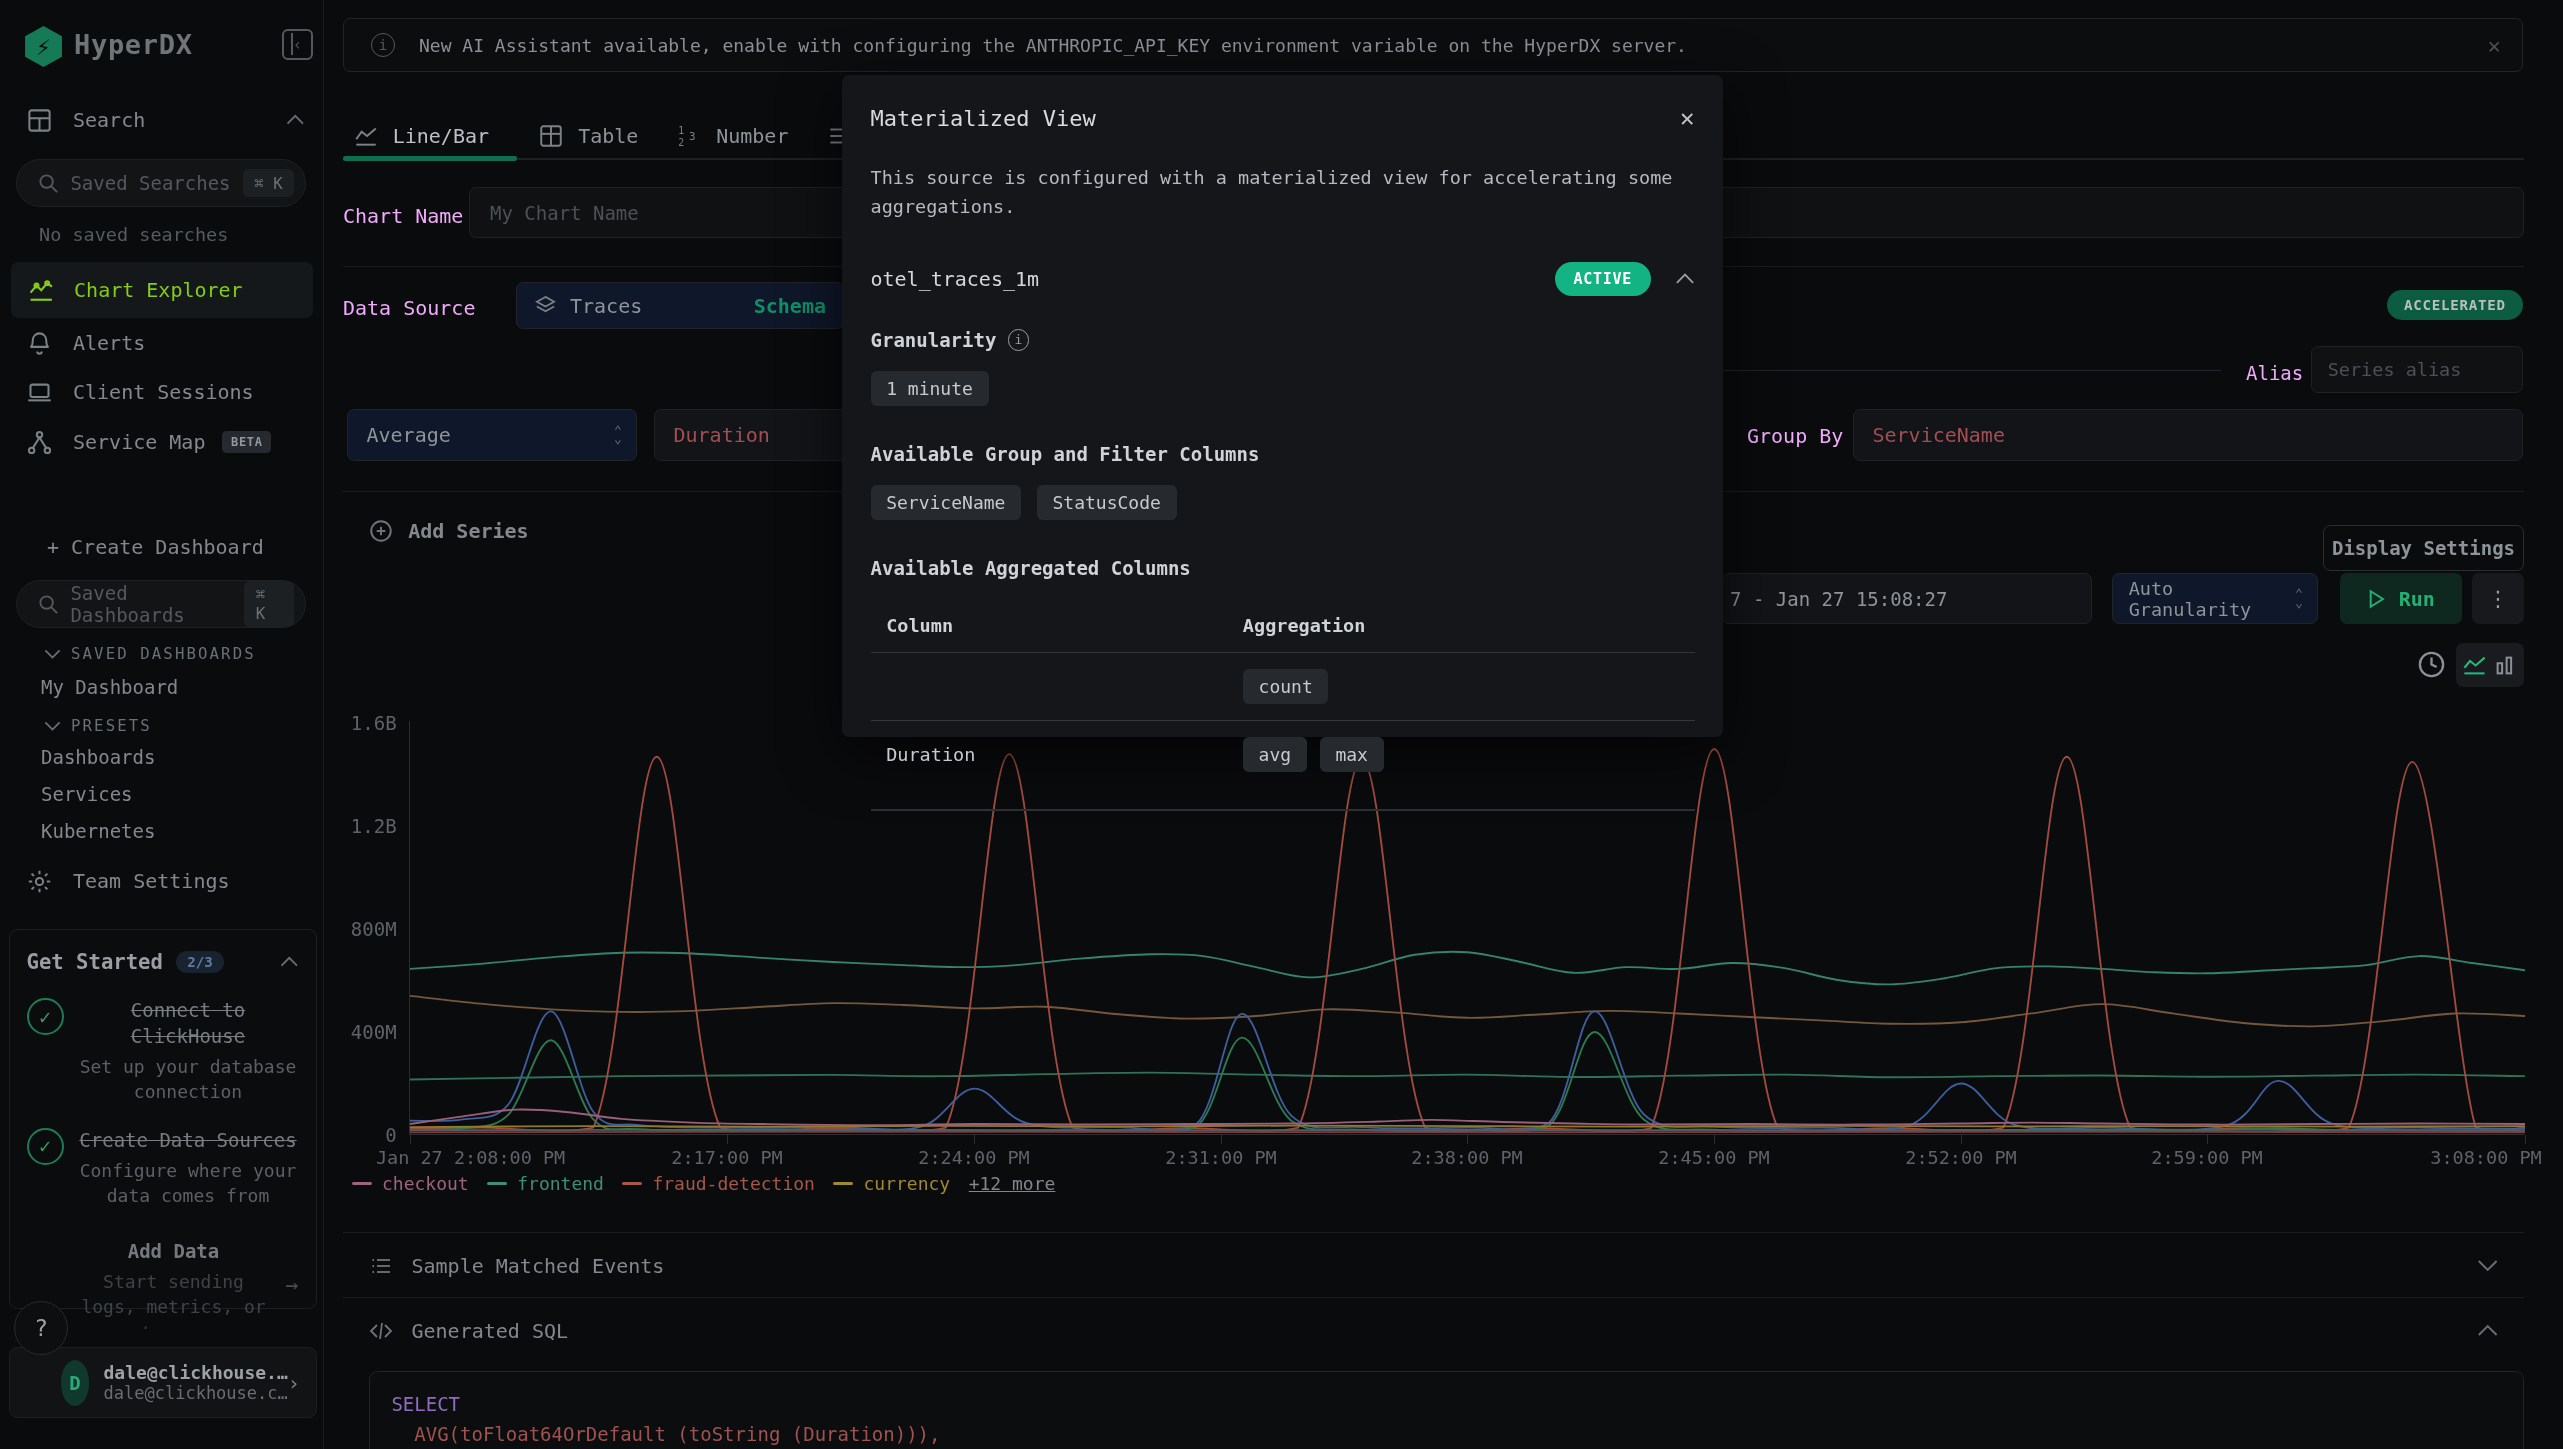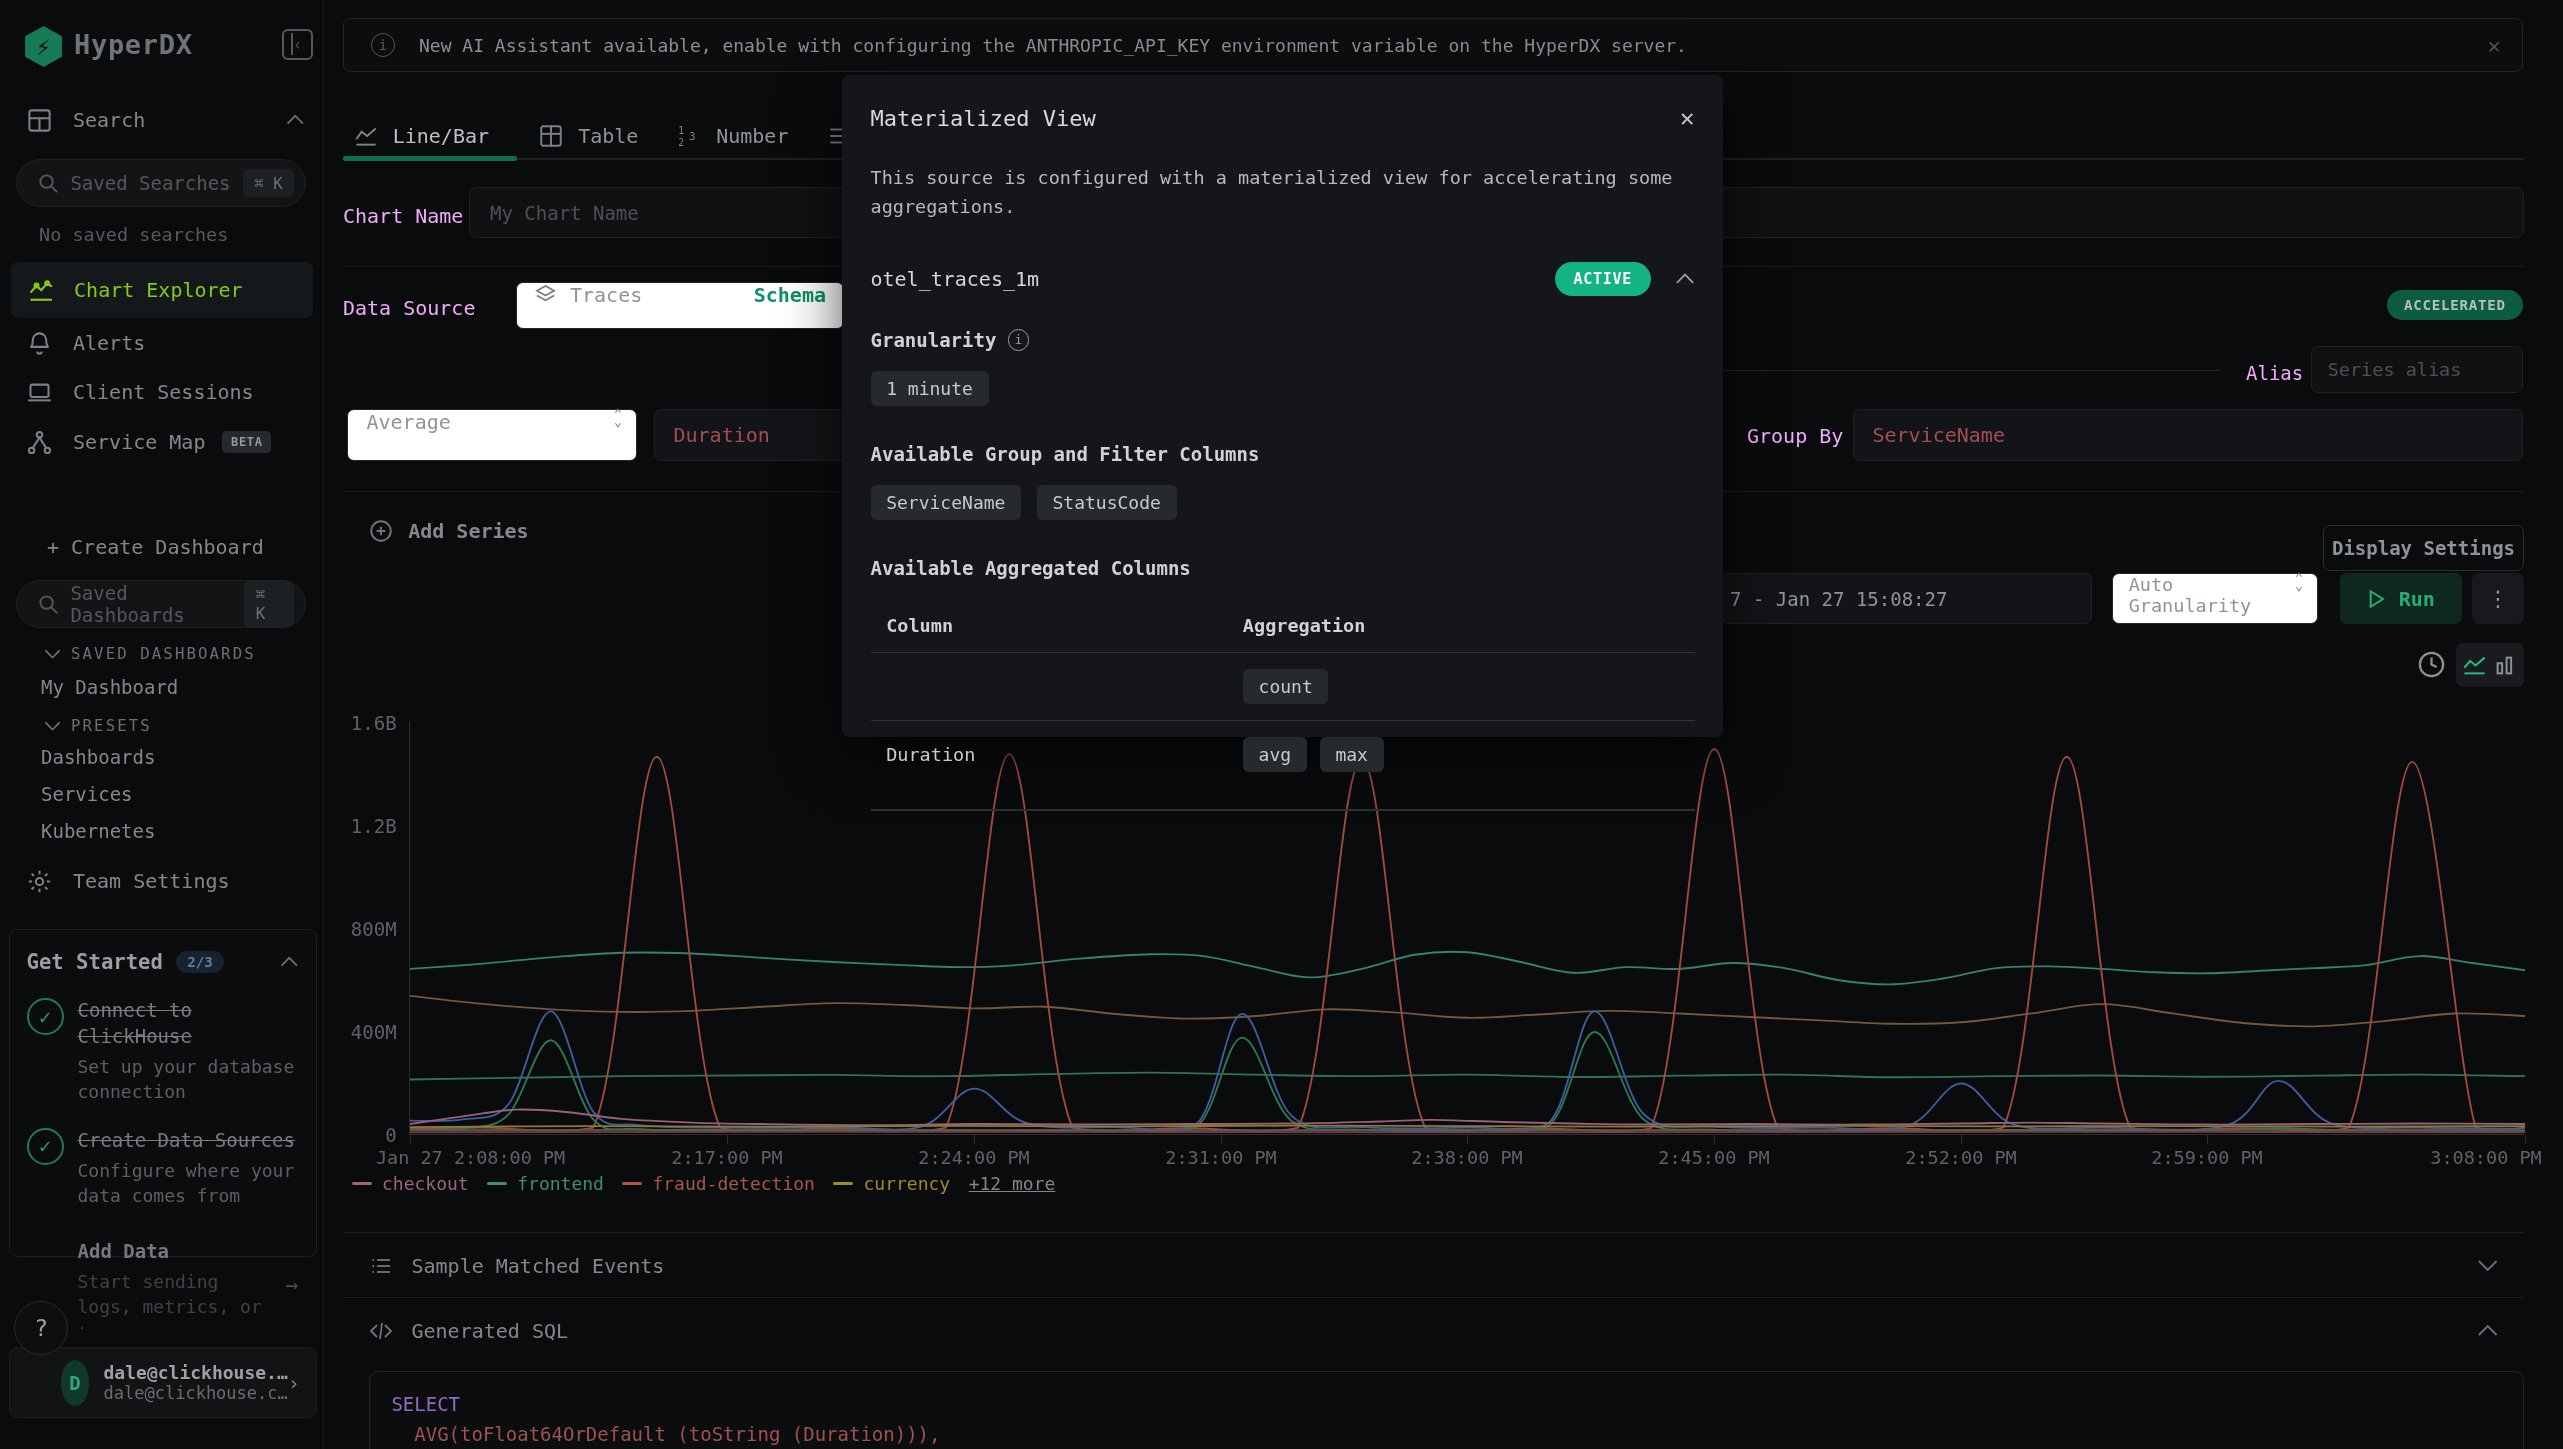--- a/index.html
+++ b/index.html
@@ -31,22 +31,22 @@
                  border:1.4px solid #1e2124; border-radius:711px; display:flex; align-items:center; }
   .search-pill .sp-ph { color:#54585d; font-size:19px; }
   .kbd-chip { margin-left:auto; margin-right:11.4px; background:#1d2023; color:#6d7277;
               border-radius:5.7px; padding:4.3px 11.4px; font-size:15.7px; }
   .muted-line { position:absolute; color:#565b60; font-size:18.5px; }
   .section-head { position:absolute; color:#6b7076; font-size:15.7px; letter-spacing:2.1px; display:flex; align-items:center; gap:10px; }
   .tree-item { position:absolute; left:41px; color:#84888d; font-size:19px; }
   .beta-badge { background:#26292e; color:#92989f; font-size:12px; font-weight:bold; letter-spacing:0.7px;
                 border-radius:4.3px; padding:3.6px 8.5px; margin-left:17px; }
 
-  .gs-card { position:absolute; left:8.5px; top:929px; width:308px; height:328px;
-             border:1.4px solid #1d2023; border-radius:8.5px; background:#0b0c0e; padding:20px 17px; }
+  .gs-card { position:absolute; left:8.5px; top:929px; width:308px; height:380px;
+             border:1.4px solid #1d2023; border-radius:8.5px; background:#0b0c0e; padding:20px 17px;text-align:center; }
   .gs-title-row { display:flex; align-items:center; }
   .gs-title { font-size:20.6px; font-weight:bold; color:#9b9fa4; }
   .gs-badge { background:#19232f; color:#5d7ba3; font-size:14.2px; font-weight:bold; border-radius:711px; padding:2.8px 11.4px; margin-left:13px; }
   .gs-item { display:flex; margin-top:24px; }
   .gs-check { flex:0 0 38px; }
   .gs-check .ck { width:37px; height:37px; border:2.1px solid #1f7a55; border-radius:50%; color:#2e9e6b;
                   display:flex; align-items:center; justify-content:center; font-size:20px; }
   .gs-check .ck.todo { visibility:hidden; }
   .gs-texts { margin-left:13px; }
   .gs-item-title { font-size:19px; color:#797d82; line-height:1.35; }
@@ -83,22 +83,22 @@
   .tabs-rule { position:absolute; left:19px; top:158px; width:2181px; height:2.1px; background:#1e2023; }
   .tabs-underline { position:absolute; left:19px; top:156px; width:174px; height:5px; background:#0e6e4f; border-radius:2.1px; }
 
   .form-label { position:absolute; color:#f0abfc; font-size:20px;text-align:right; }
   .input-box { position:absolute; background:#0f1113; border:1.4px solid #1f2225; border-radius:7.1px;
                display:flex; align-items:center; }
   .placeholder { color:#4d5156; font-size:19px; }
   .red-val { color:#a14f54; font-size:20px; }
   .divider { position:absolute; background:#1a1c1f; height:1.4px; }
 
-  .select-box { position:absolute; background:#ffffff; border:1.4px solid #212428; border-radius:7.1px;
-                display:flex; color:#8f9499; font-size:20px; }
+  .select-box { position:absolute; background:#0f172a; border:1.4px solid #212428; border-radius:7.1px;
+                display:flex; align-items:center; color:#8f9499; font-size:20px; }
   .updown { margin-left:auto; margin-right:14.2px; color:#6a6e73; font-size:13px; line-height:0.62; text-align:center; }
 
   .accel-badge { position:absolute; background:#0b5c41; color:#b9bfbd; font-size:14.2px; font-weight:bold;
                  letter-spacing:0.7px; border-radius:711px; padding:7.1px 17px; }
   .schema-link { margin-left:auto; margin-right:17px; color:#0f9068; font-size:20px; font-weight:bold; }
 
   .ghost-btn { position:absolute; border:1.4px solid #2a2d31; border-radius:7.1px; color:#8e9398;
                font-size:19px; font-weight:bold; display:flex; align-items:center; justify-content:center; }
   .run-btn { position:absolute; background:#0e281f; border-radius:7.1px; color:#27ae74; font-size:20px;
              font-weight:bold; display:flex; align-items:center; justify-content:center; gap:13px; }

